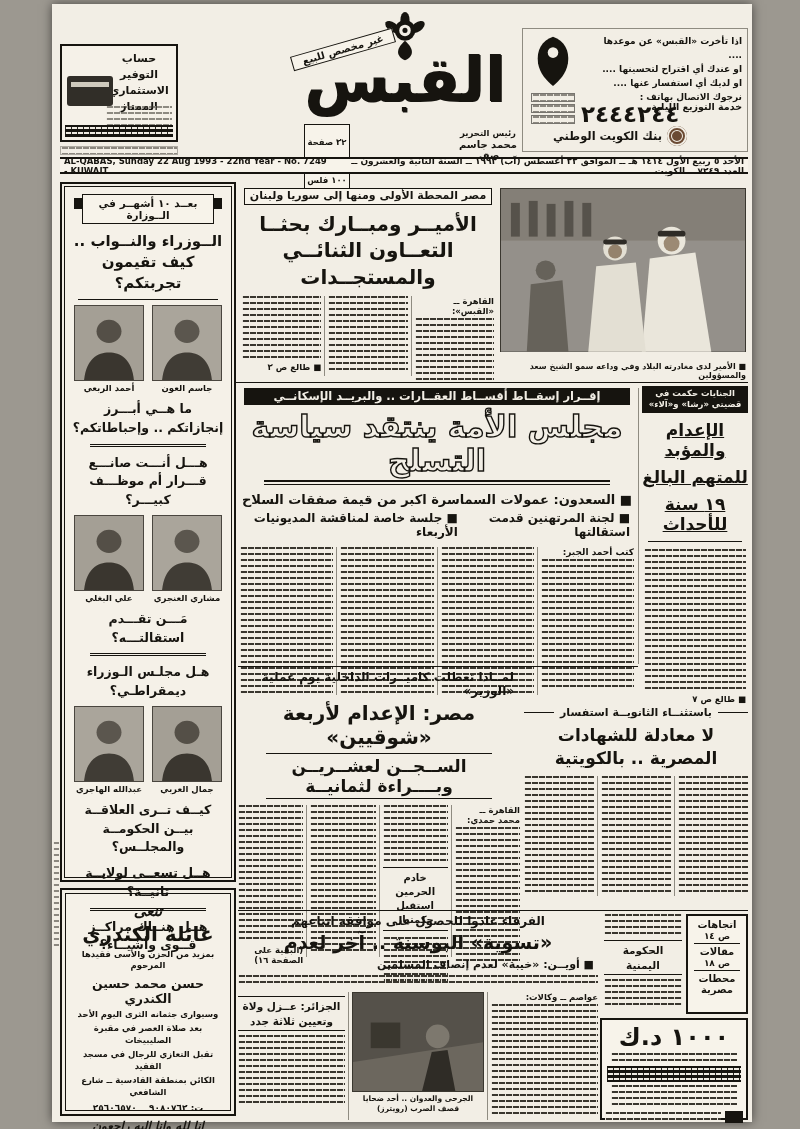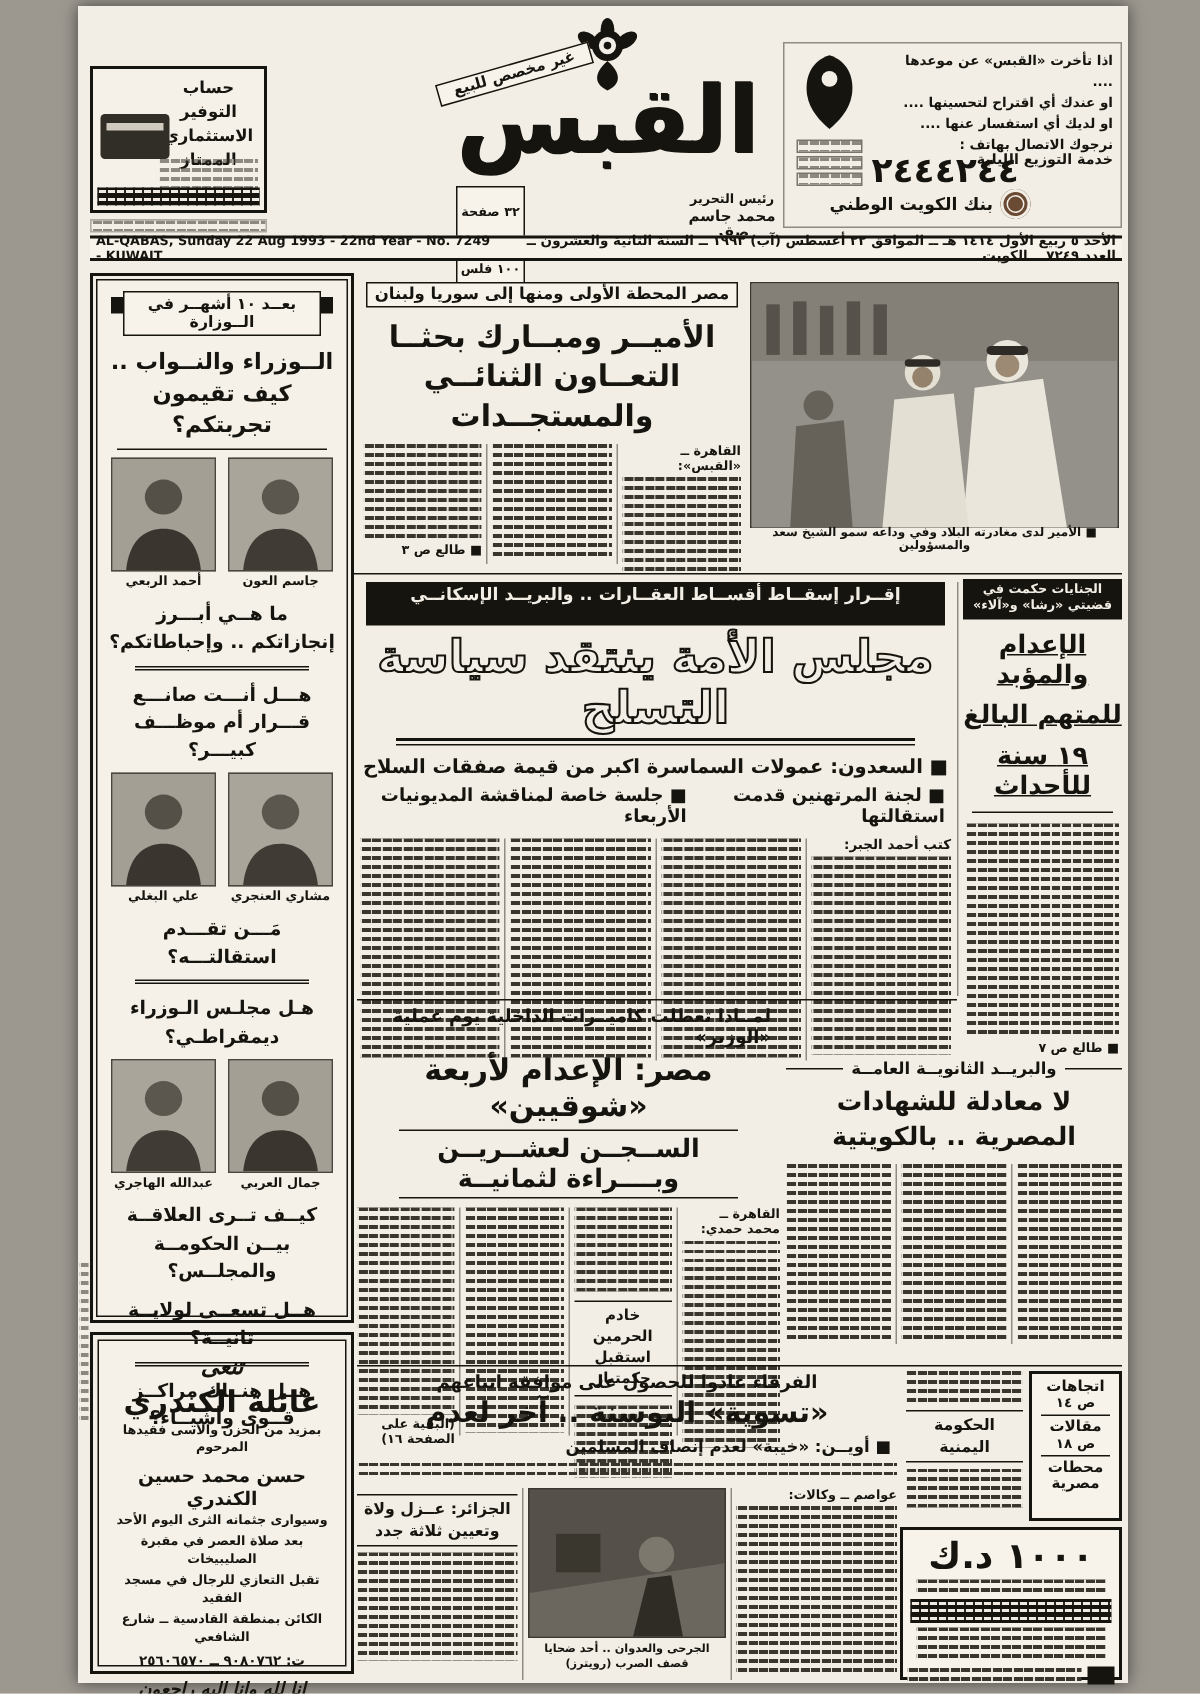--- a/index.html
+++ b/index.html
@@ -55,26 +55,26 @@
   #dateline{left:8px;top:153px;width:688px;height:17px;border-top:2px solid #16140f;border-bottom:2px solid #16140f;display:flex;align-items:center;justify-content:space-between;padding:0 4px;direction:ltr;background:#f7f3ea;}
   .dl-en{font-size:8.5px;font-weight:700;}
   .dl-ar{font-size:9px;font-weight:700;direction:rtl;}
 
   
   #lead{left:186px;top:174px;width:510px;height:202px;}
   .lead-kicker{position:absolute;left:6px;top:10px;width:248px;height:17px;border:1.5px solid #16140f;font-size:11px;font-weight:900;text-align:center;line-height:14px;background:#f7f3ea;}
   .lead-head{position:absolute;left:4px;top:33px;width:252px;text-align:center;font-size:20px;font-weight:900;line-height:1.32;}
   .lead-body{position:absolute;left:4px;top:118px;width:252px;height:80px;}
   .lead-photo{position:absolute;left:262px;top:10px;width:246px;height:164px;border:1px solid #3a372f;background:#94908a;}
-  .lead-caption{position:absolute;left:262px;top:172px;width:246px;font-size:8px;font-weight:700;text-align:center;}
+  .lead-caption{position:absolute;left:262px;top:184px;width:246px;font-size:8px;font-weight:700;text-align:right;}
   #rule-a{left:8px;top:378px;width:688px;border-top:1.5px solid #16140f;}
 
   
   #parliament{left:186px;top:382px;width:398px;height:278px;}
-  .parl-kicker{margin:2px 6px 0;height:29px;font-size:11.5px;line-height:17px;letter-spacing:.5px;}
+  .parl-kicker{margin:2px 6px 0;height:17px;font-size:11.5px;line-height:17px;letter-spacing:.5px;}
   .parl-head{margin-top:5px;text-align:center;font-size:30px;font-weight:900;line-height:1.12;}
   @supports (-webkit-text-stroke:1px #000){.hollow{-webkit-text-stroke:1.4px #16140f;color:transparent;}}
   .dblrule{height:5px;border-top:2px solid #16140f;border-bottom:1px solid #16140f;margin:3px 26px 0;}
   .bul1{font-size:13px;font-weight:900;text-align:center;margin-top:7px;}
   .bulrow{display:flex;justify-content:space-between;font-size:12px;font-weight:900;margin-top:4px;padding:0 6px;}
   .parl-body{margin-top:8px;height:148px;padding:0 2px;}
   #vr-pc{left:586px;top:384px;width:1px;height:276px;background:#8f8b81;}
 
   
   #court{left:590px;top:382px;width:106px;height:318px;}
@@ -343,21 +343,21 @@
       <div class="vr"></div>
       <div class="col">
         <div class="sim" style="height:138px"></div>
         <div class="more">(البقية على الصفحة ١٦)</div>
       </div>
     </div>
   </div>
 
   <div class="abs" id="certs">
     <div class="flank c-kicker">
-          <span>والبريــد الثانويــة العامــة</span>
+          <span>باستثنــاء الثانويــة استفسار</span>
         </div>
     <div class="c-h" style="margin-top:5px">لا معادلة للشهادات</div>
     <div class="c-h">المصرية .. بالكويتية</div>
     <div class="cols c-body">
       <div class="col">
             <div class="sim" style="height:118px"></div>
           </div>
       <div class="vr"></div>
       <div class="col">
             <div class="sim" style="height:118px"></div>

